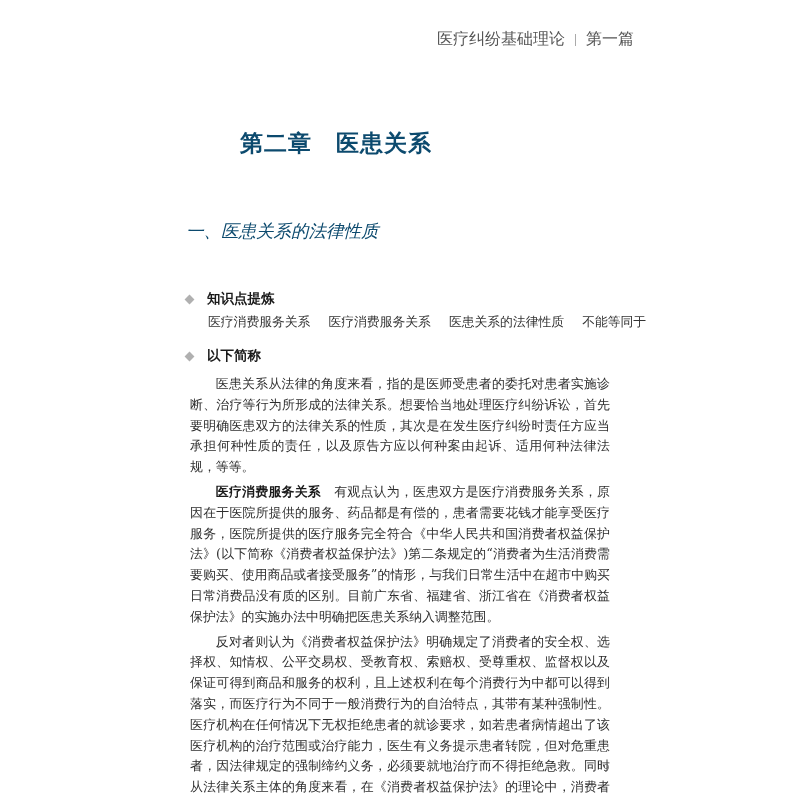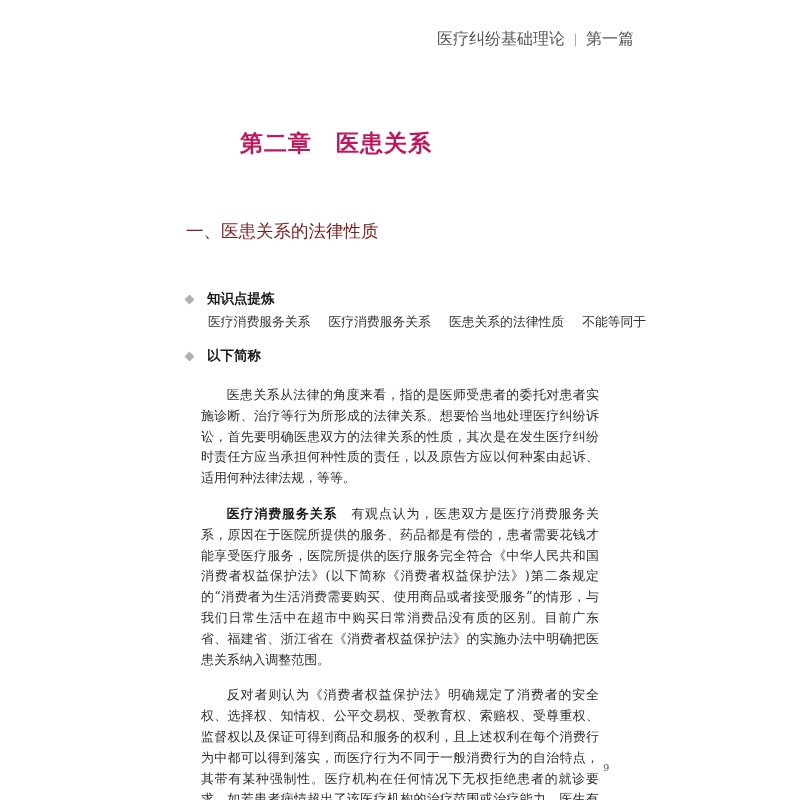--- a/index.html
+++ b/index.html
@@ -2,32 +2,32 @@
 <html><head>
 <meta charset="utf-8">
 <style>
   html, body { margin: 0; padding: 0; background: #ffffff; }
   body { width: 800px; height: 800px; position: relative; overflow: hidden;
          font-family: "DejaVu Serif", "Liberation Serif", serif; color: #2a2a2a; }
   .running-header { position: absolute; top: 29px; right: 166px; font-size: 16px;
          color: #555; font-family: "DejaVu Sans", "Liberation Sans", sans-serif; display: flex; align-items: center; }
   .running-header .sep { display: inline-block; width: 1px; height: 12px; background: #aaa; margin: 0 10px; }
   .chapter-title { position: absolute; top: 128px; left: 0; width: 672px; text-align: center;
-         font-size: 23px; font-weight: bold; color: #be185d; letter-spacing: 1px; }
+         font-size: 23px; font-weight: bold; color: #0c4a6e; letter-spacing: 1px; }
   .chapter-title .gap { display: inline-block; width: 24px; }
   .section-title { position: absolute; top: 219px; left: 186px; font-size: 17.5px;
-         font-family: "DejaVu Sans", "Liberation Sans", sans-serif; color: #7f1d1d; }
+         font-family: "DejaVu Sans", "Liberation Sans", sans-serif; color: #0c4a6e; font-style: italic; }
   .kp-head { position: absolute; left: 186px; display: flex; align-items: center; font-size: 13.5px;
          font-weight: bold; color: #1a1a1a; }
   .kp-head .diamond { width: 7px; height: 7px; background: #b0b0b0; transform: rotate(45deg); margin-right: 14px; }
   .kp-list { position: absolute; top: 314px; left: 208px; font-size: 12.8px; color: #333; }
   .kp-list span { margin-right: 14px; }
   .body-text { position: absolute; top: 370px; left: 186px; width: 428px; font-size: 12.9px;
          line-height: 20.8px; color: #2e2e2e; text-align: justify; }
-  .body-text p { margin: 15px; text-indent: 2em; }
+  .body-text p { margin: 4px; text-indent: 2em; }
   .body-text b { color: #1a1a1a; }
   .page-number { position: absolute; top: 762px; left: 603px; font-size: 10px; color: #555; }
 </style>
 </head>
 <body>
 
 <div class="running-header">
   <span>医疗纠纷基础理论</span>
   <span class="sep"></span>
   <span>第一篇</span>

